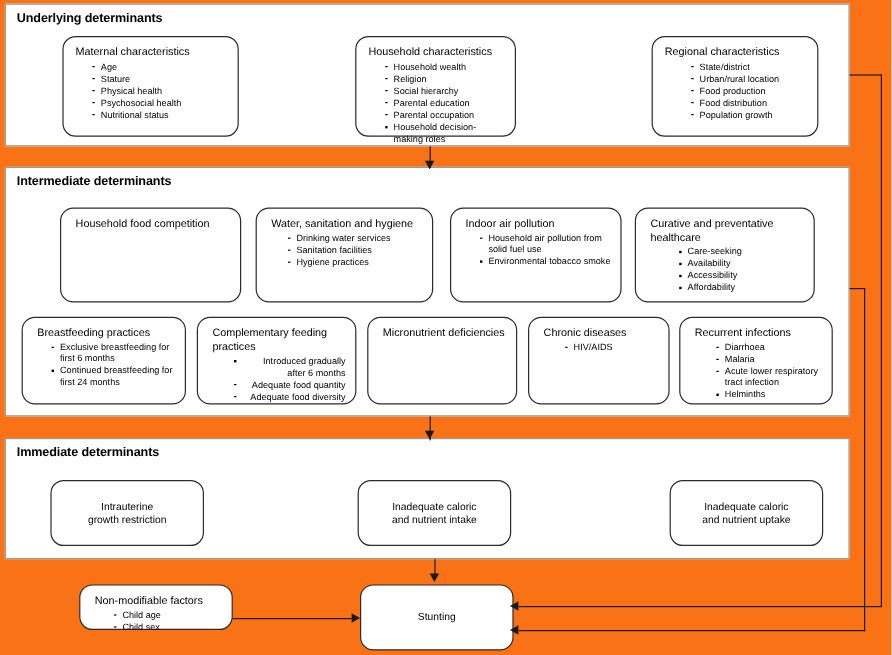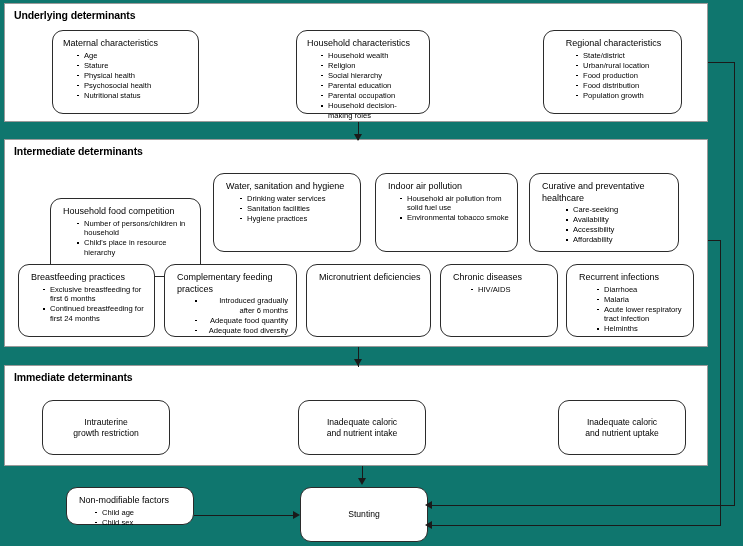--- a/index.html
+++ b/index.html
@@ -4,21 +4,21 @@
 <style>
   html, body {
     margin: 0;
     padding: 0;
     background: #ffffff;
   }
   #page {
     position: relative;
     width: 743px;
     height: 546px;
-    background: #0f766e;
+    background: #f97316;
     font-family: "Liberation Sans", sans-serif;
     overflow: hidden;
   }
   
   .panel {
     position: absolute;
     border: 1px solid #9a9a9a;
     background: #ffffff;
     box-sizing: border-box;
   }
@@ -146,40 +146,36 @@
       <li>Household wealth</li>
       <li>Religion</li>
       <li>Social hierarchy</li>
       <li>Parental education</li>
       <li>Parental occupation</li>
       <li>Household decision-making roles</li>
     </ul>
   </div>
 
   <div class="box" style="left:543px; top:30px; width:139px; height:84px;">
-    <div class="box-title" style="text-align:center;">Regional characteristics</div>
+    <div class="box-title" style="">Regional characteristics</div>
     <ul class="bullets" style="padding-left:22px;">
       <li>State/district</li>
       <li>Urban/rural location</li>
       <li>Food production</li>
       <li>Food distribution</li>
       <li>Population growth</li>
     </ul>
   </div>
 
   <div class="panel" style="left:4px; top:139px; width:704px; height:208px;">
     <div class="panel-title">Intermediate determinants</div>
   </div>
 
-  <div class="box" style="left:50px; top:173px; width:151px; height:79px;margin-top:25px;">
+  <div class="box" style="left:50px; top:173px; width:151px; height:79px;">
     <div class="box-title indent">Household food competition</div>
-    <ul class="bullets" style="padding-left:16px;">
-      <li>Number of persons/children in household</li>
-      <li>Child's place in resource hierarchy</li>
-    </ul>
   </div>
 
   <div class="box" style="left:213px; top:173px; width:148px; height:79px;">
     <div class="box-title indent">Water, sanitation and hygiene</div>
     <ul class="bullets" style="padding-left:16px;">
       <li>Drinking water services</li>
       <li>Sanitation facilities</li>
       <li>Hygiene practices</li>
     </ul>
   </div>

